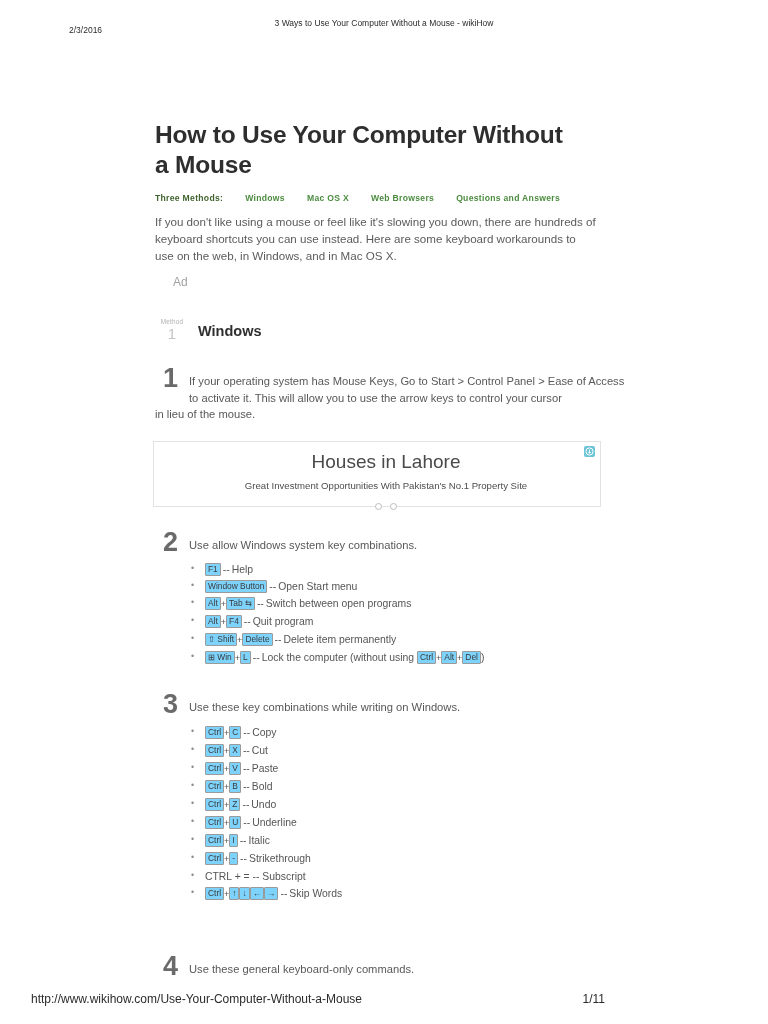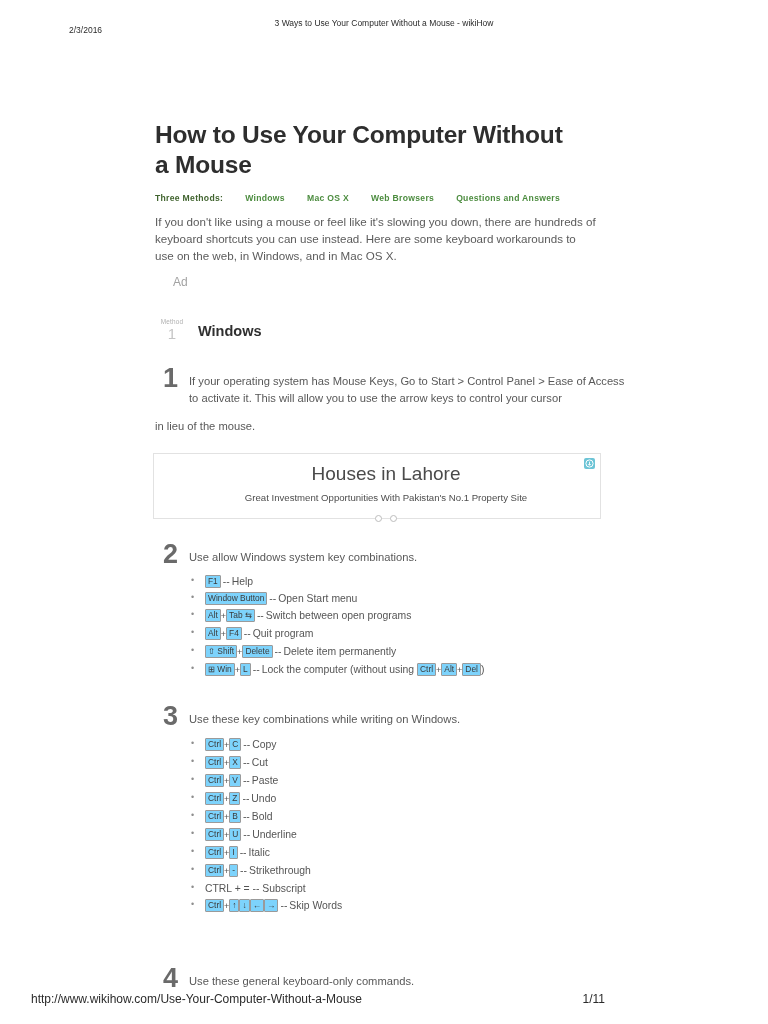--- a/index.html
+++ b/index.html
@@ -168,21 +168,20 @@
   .step-body {
     padding-left: 34px;
     font-size: 11.2px;
     line-height: 16.5px;
     color: #585858;
   }
   .step1-text {
     font-size: 11.2px;
     line-height: 16.5px;
     color: #585858;
-    margin-top: 12px;
   }
   .step1-line3 {
     margin-left: -34px;
   }
 
   ul.keylist {
     list-style: none;
     margin: 8px 0 0 0;
     padding: 0;
   }
@@ -370,24 +369,24 @@
         <li>
           <span class="key">Ctrl</span><span class="plus">+</span><span class="key">C</span><span class="dash">--</span><span>Copy</span>
         </li>
         <li>
           <span class="key">Ctrl</span><span class="plus">+</span><span class="key">X</span><span class="dash">--</span><span>Cut</span>
         </li>
         <li>
           <span class="key">Ctrl</span><span class="plus">+</span><span class="key">V</span><span class="dash">--</span><span>Paste</span>
         </li>
         <li>
+          <span class="key">Ctrl</span><span class="plus">+</span><span class="key">B</span><span class="dash">--</span><span>Bold</span>
+        </li>
+        <li>
           <span class="key">Ctrl</span><span class="plus">+</span><span class="key">Z</span><span class="dash">--</span><span>Undo</span>
-        </li>
-        <li>
-          <span class="key">Ctrl</span><span class="plus">+</span><span class="key">B</span><span class="dash">--</span><span>Bold</span>
         </li>
         <li>
           <span class="key">Ctrl</span><span class="plus">+</span><span class="key">U</span><span class="dash">--</span><span>Underline</span>
         </li>
         <li>
           <span class="key">Ctrl</span><span class="plus">+</span><span class="key">I</span><span class="dash">--</span><span>Italic</span>
         </li>
         <li>
           <span class="key">Ctrl</span><span class="plus">+</span><span class="key">-</span><span class="dash">--</span><span>Strikethrough</span>
         </li>

